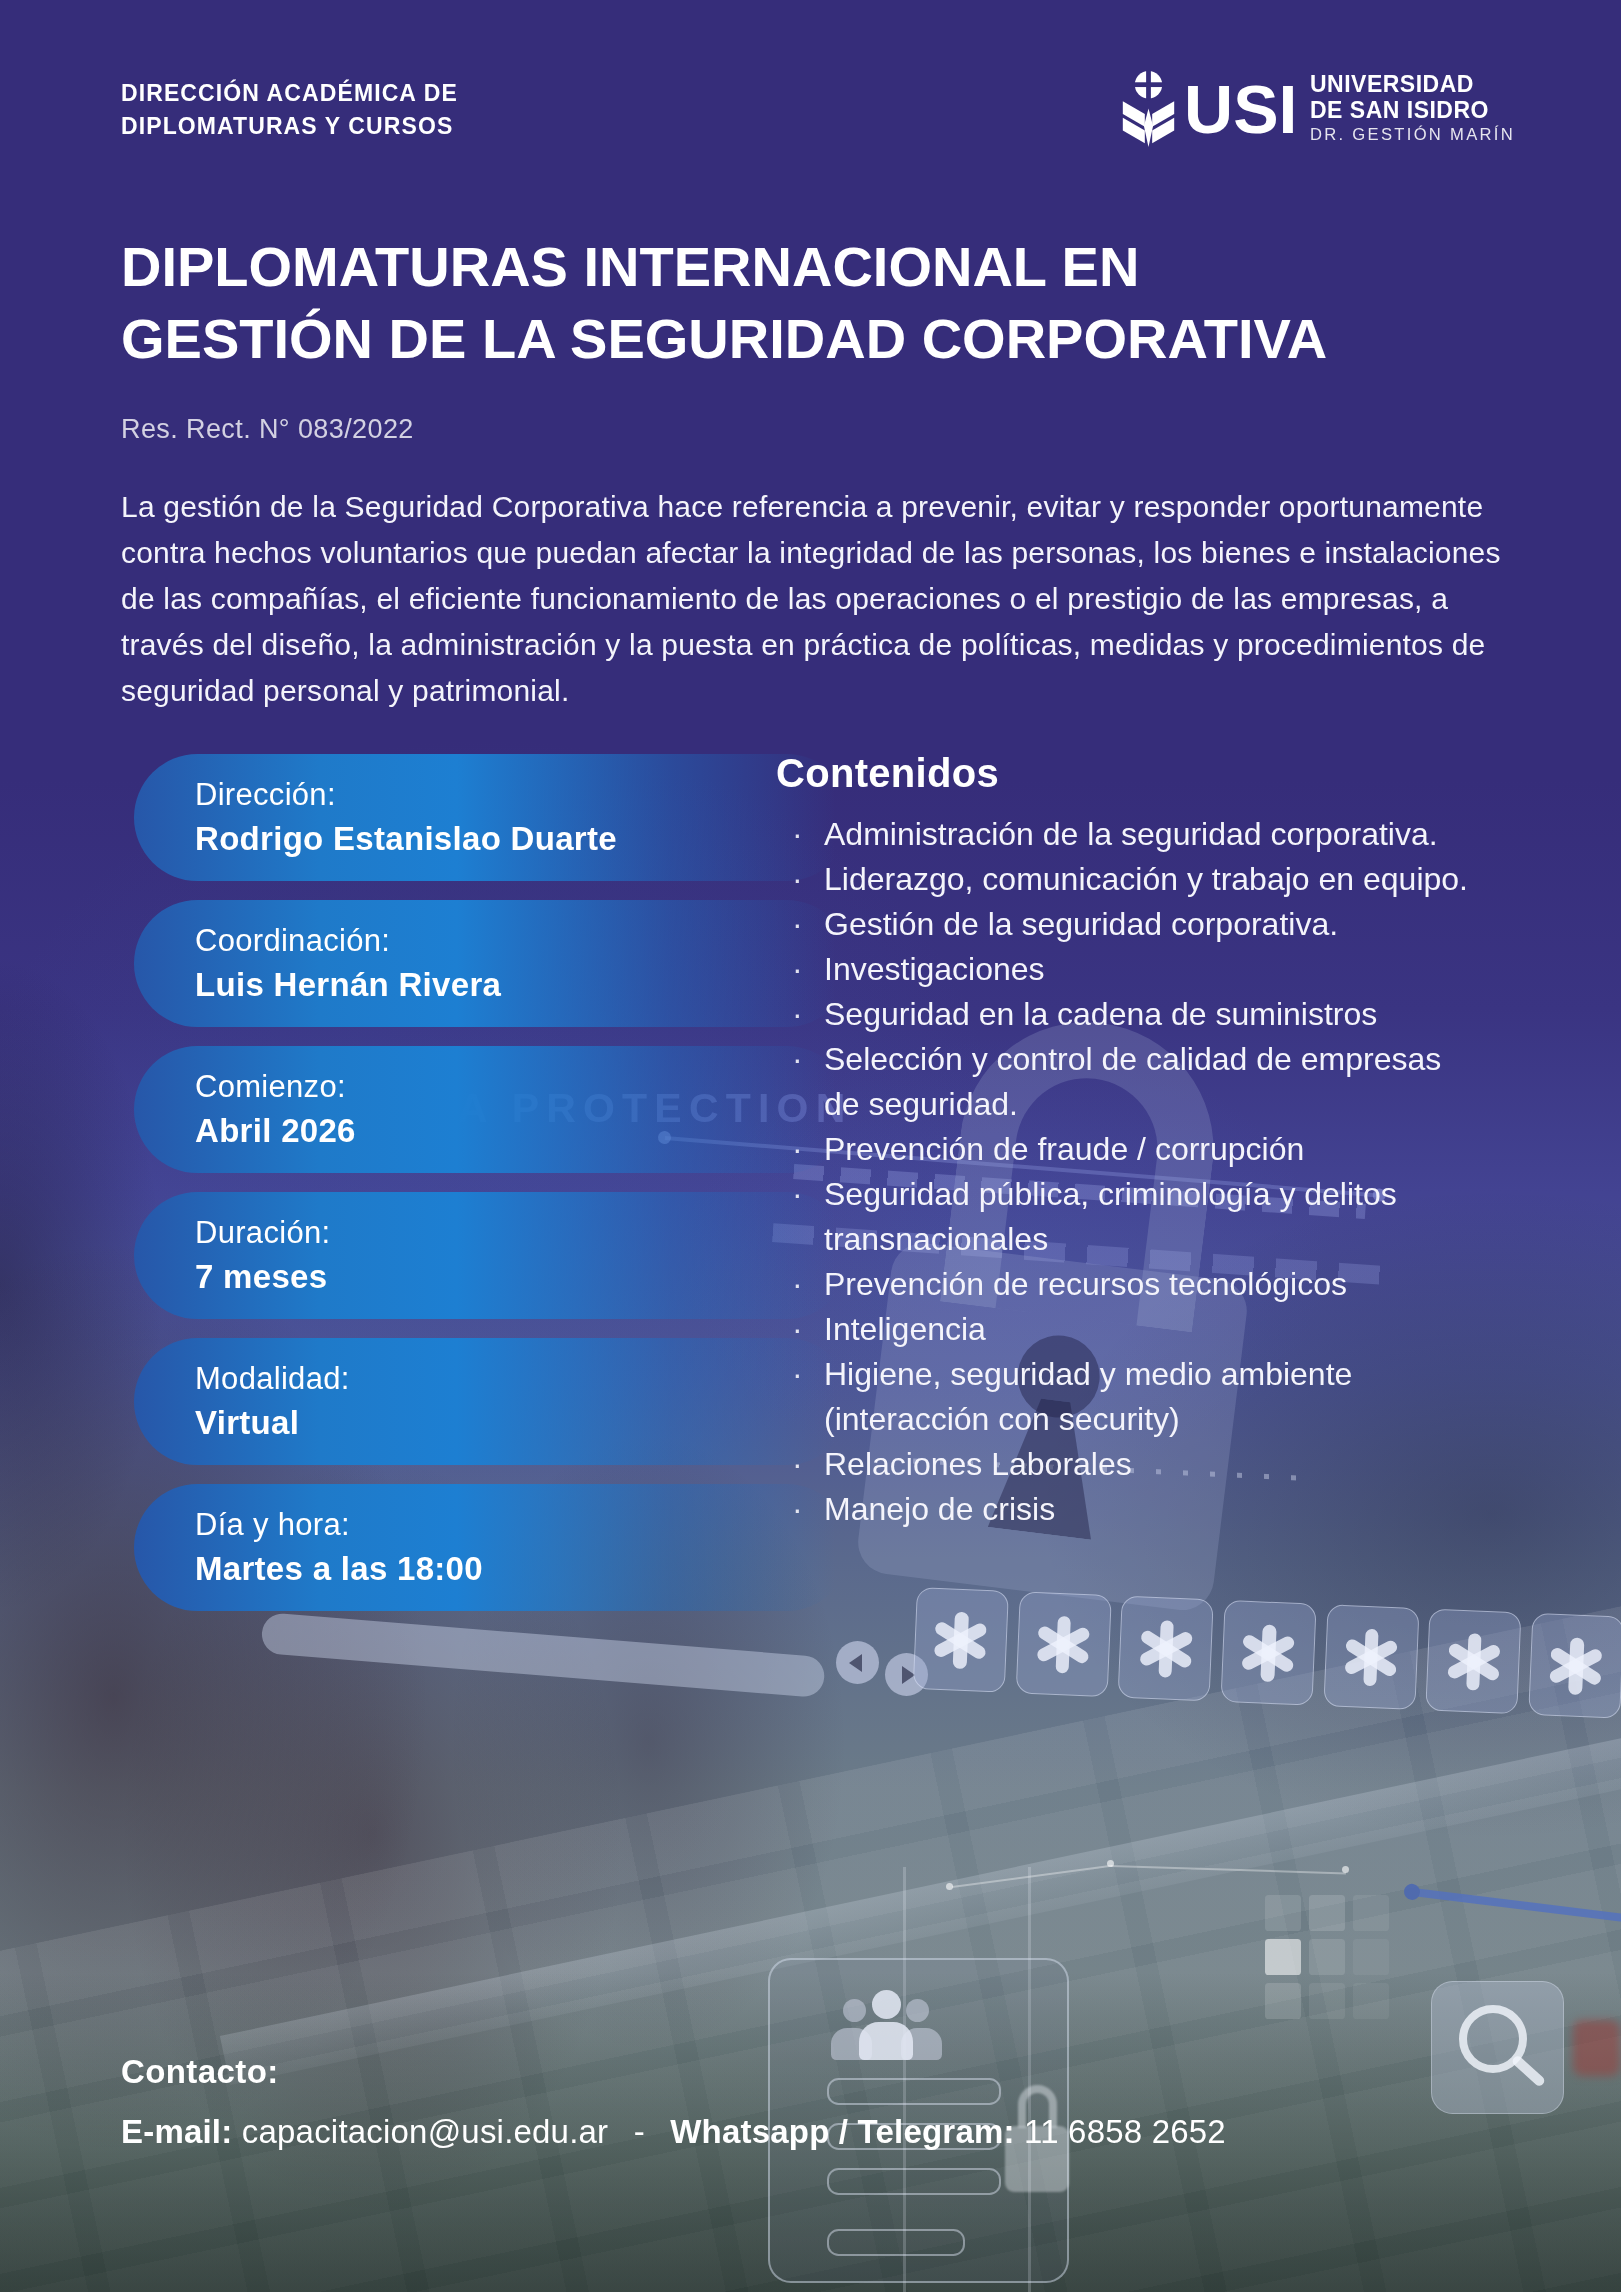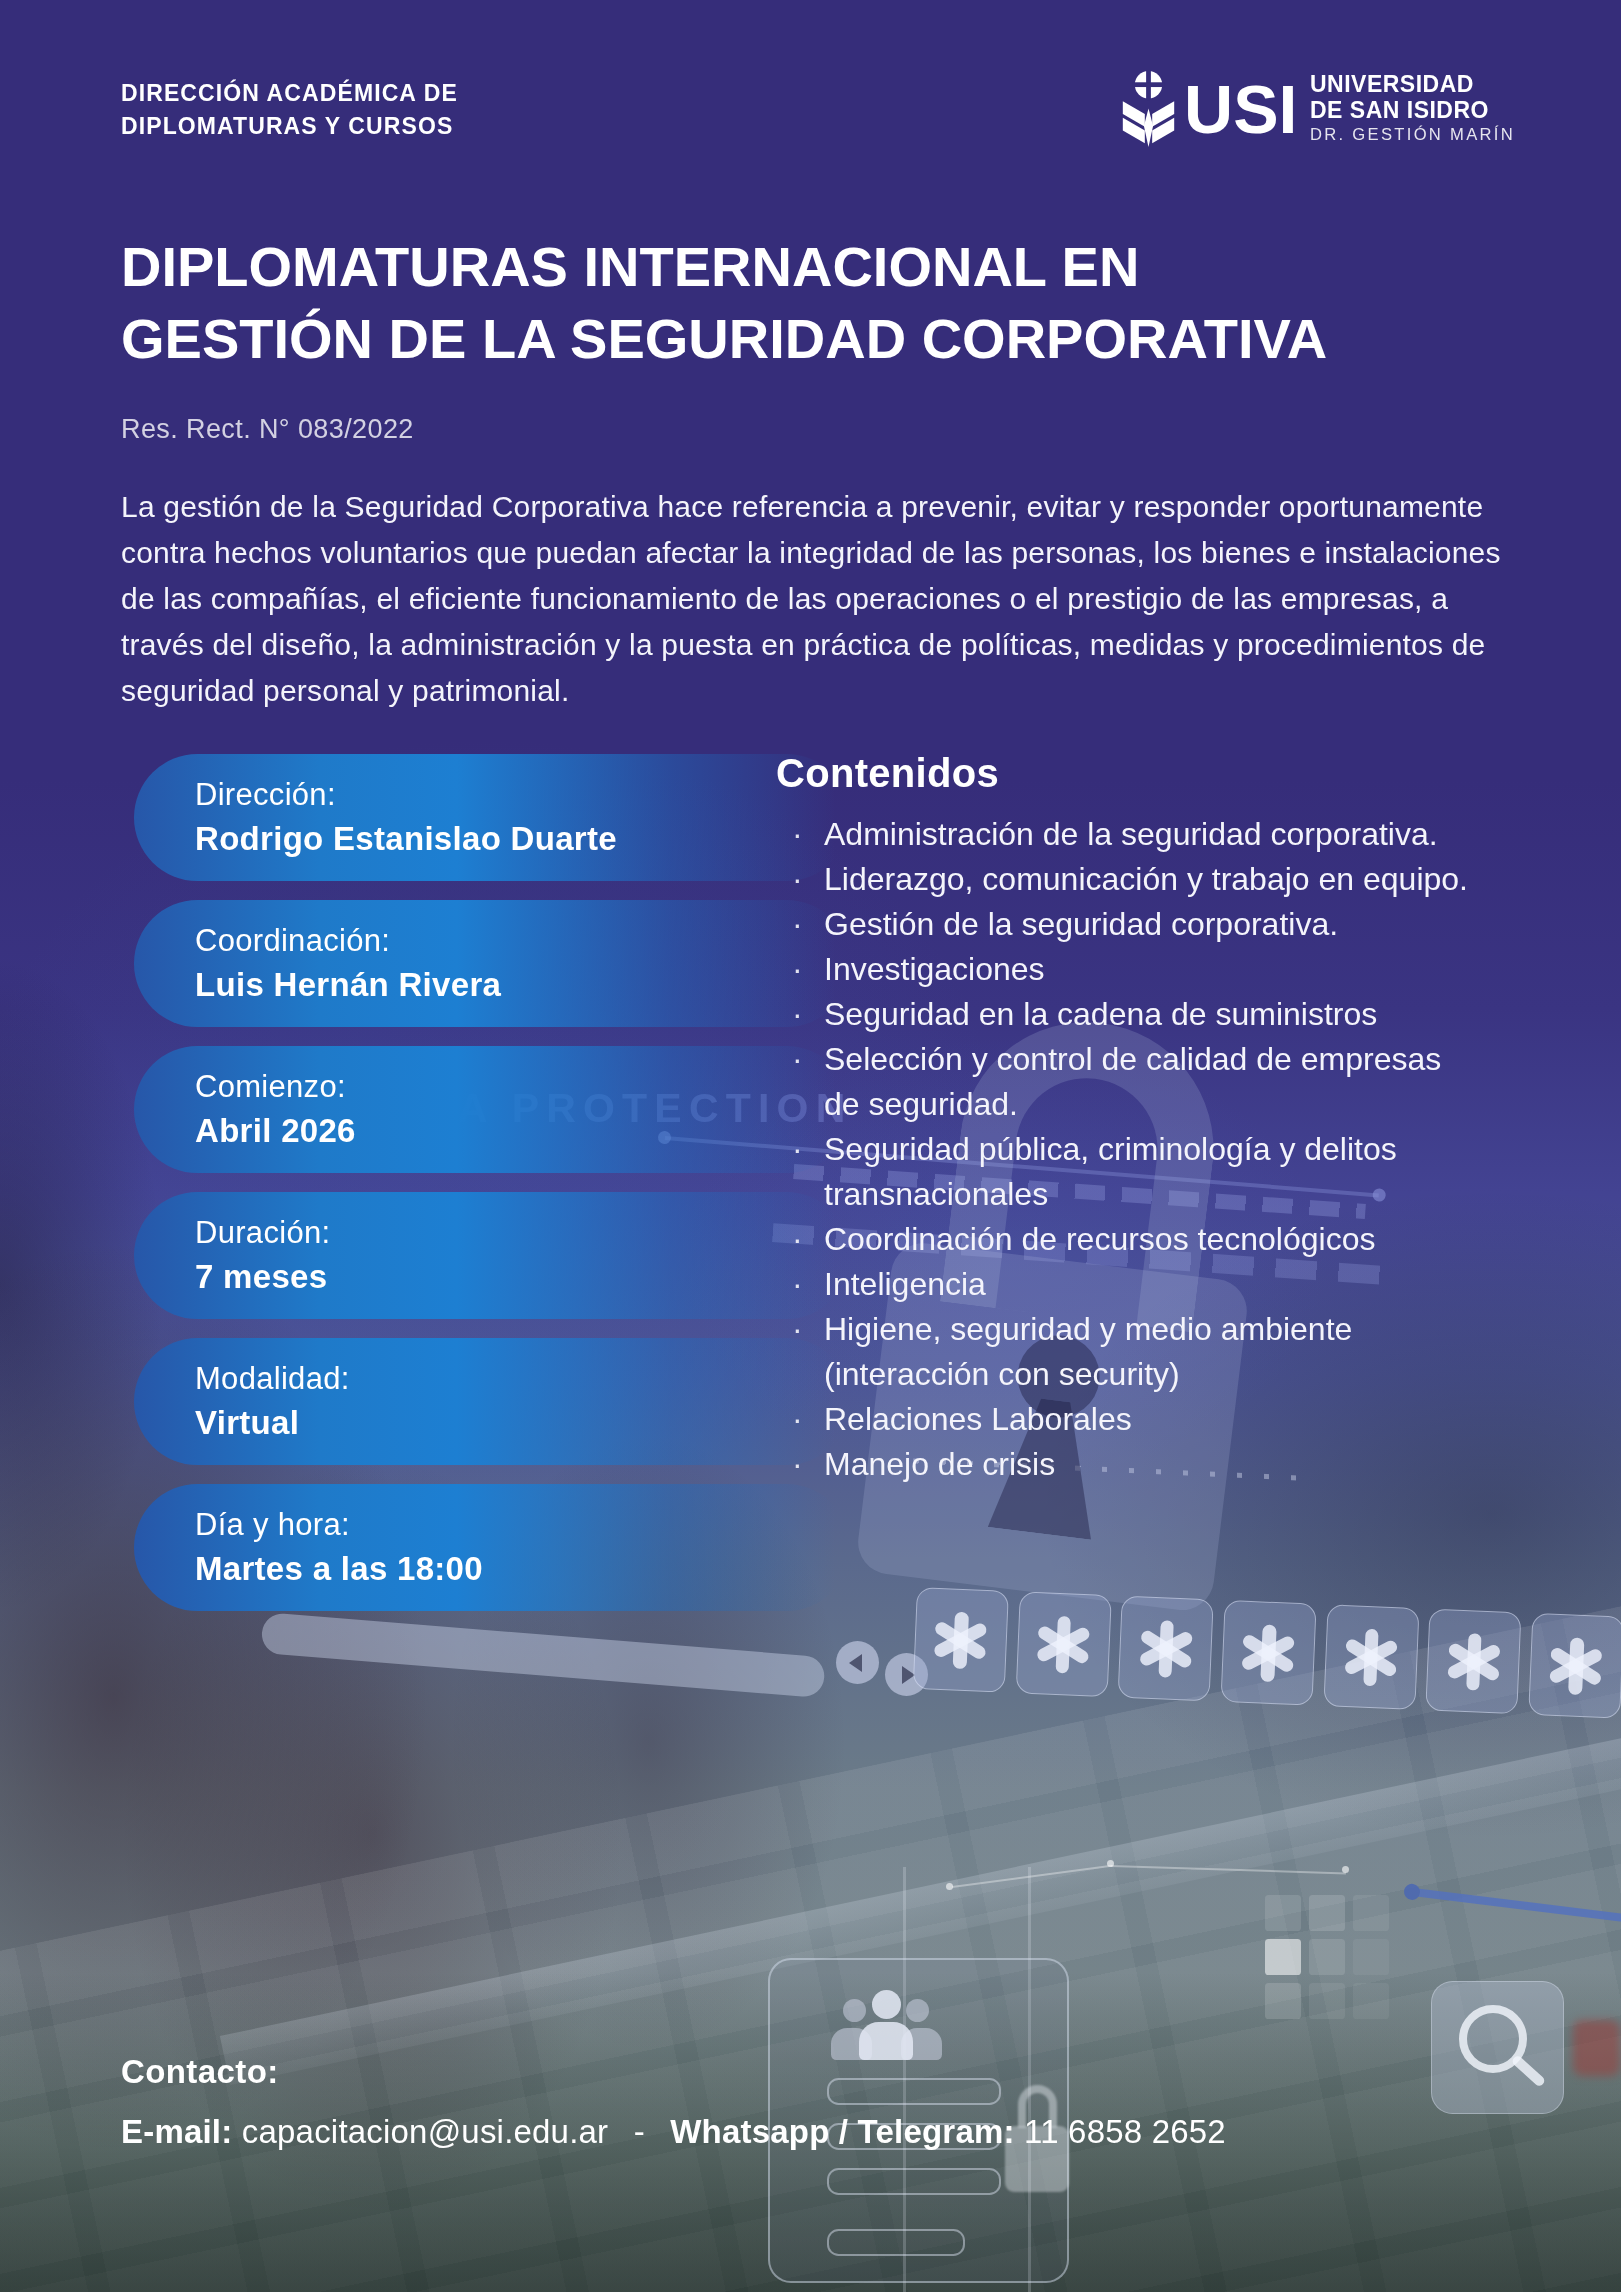--- a/index.html
+++ b/index.html
@@ -327,24 +327,27 @@
       <li>
           <span>Investigaciones</span>
         </li>
       <li>
           <span>Seguridad en la cadena de suministros</span>
         </li>
       <li>
           <span>Selección y control de calidad de empresas de seguridad.</span>
         </li>
       <li>
+          <span>Prevención de fraude / corrupción</span>
+        </li>
+      <li>
           <span>Seguridad pública, criminología y delitos transnacionales</span>
         </li>
       <li>
-          <span>Coordinación de recursos tecnológicos</span>
+          <span>Prevención de recursos tecnológicos</span>
         </li>
       <li>
           <span>Inteligencia</span>
         </li>
       <li>
           <span>Higiene, seguridad y medio ambiente (interacción con security)</span>
         </li>
       <li>
           <span>Relaciones Laborales</span>
         </li>

